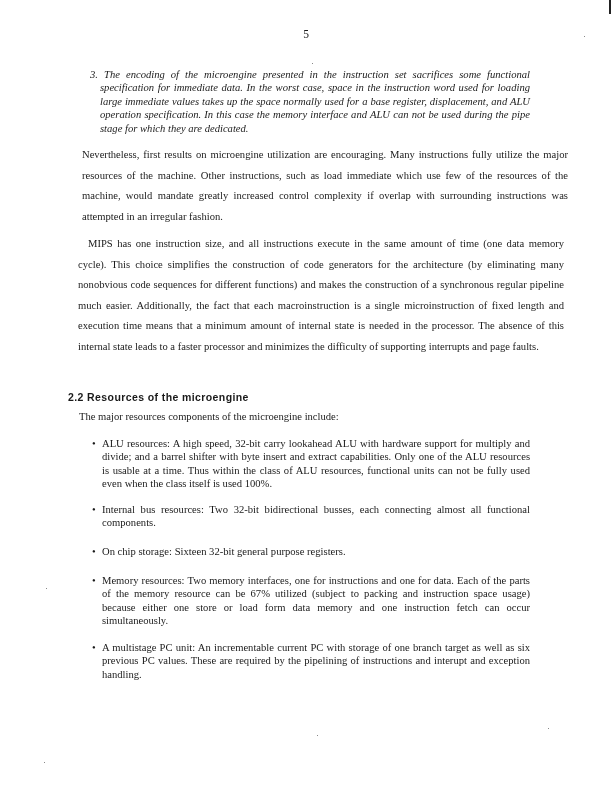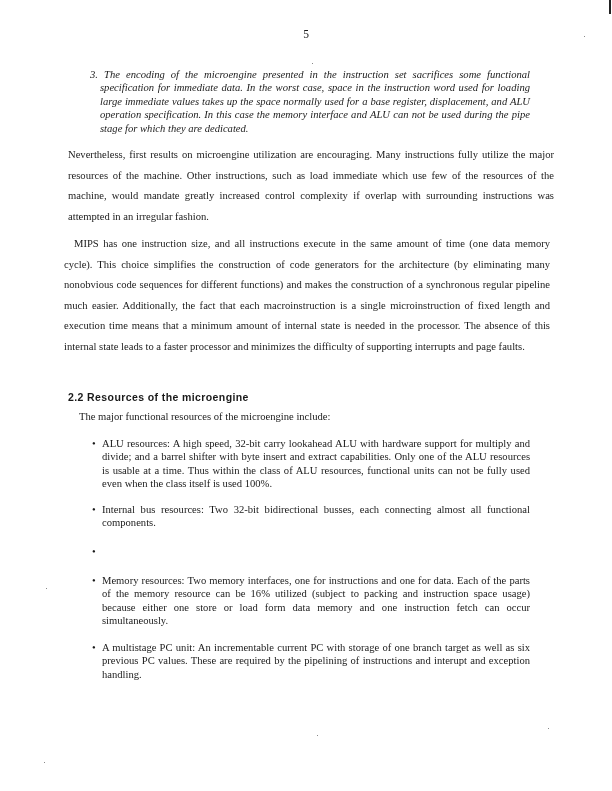--- a/index.html
+++ b/index.html
@@ -1,21 +1,21 @@
 <!DOCTYPE html>
 <html><head>
   <meta charset="utf-8">
   <style>
     html, body { margin: 0; padding: 0; background: #ffffff; }
     body { width: 612px; height: 791px; position: relative; overflow: hidden;
            font-family: "Liberation Serif", "DejaVu Serif", serif; color: #1a1a1a; }
     .edge-mark { position: absolute; right: 1px; top: 0; width: 2px; height: 14px; background: #222; }
     .page-number { position: absolute; top: 28px; left: 0; width: 612px; text-align: center; font-size: 11.5px; }
     .block { position: absolute; font-size: 10.6px; line-height: 13.4px; text-align: justify; font-style: italic; }
-    .para { position: absolute; font-size: 10.6px; line-height: 20.5px; text-align: justify; }
+    .para { position: absolute; font-size: 10.6px; line-height: 20.5px; text-align: justify; margin-left: 14px; }
     .numbered { left: 90px; top: 68px; width: 440px; text-indent: -10px; padding-left: 10px; box-sizing: border-box; }
     .p1 { left: 68px; top: 145px; width: 486px; }
     .p2 { left: 64px; top: 234px; width: 486px; text-indent: 10px; }
     .heading { position: absolute; left: 68px; top: 391px; font-family: "Liberation Sans", "DejaVu Sans", sans-serif;
                font-weight: bold; font-size: 10.5px; letter-spacing: 0.4px; }
     .intro { position: absolute; left: 79px; top: 411px; font-size: 10.6px; }
     .bullet { position: absolute; left: 92px; width: 438px; font-size: 10.6px; line-height: 13.4px;
               text-align: justify; padding-left: 10px; box-sizing: border-box; }
     .bullet .dot { position: absolute; left: 0; top: 0; }
     .b1 { top: 437px; } .b2 { top: 503px; } .b3 { top: 545px; } .b4 { top: 574px; } .b5 { top: 641px; }
@@ -27,36 +27,37 @@
 <div class="edge-mark"></div>
 
 <div class="page-number">5</div>
 
 <div class="block numbered">3. The encoding of the microengine presented in the instruction set sacrifices some functional specification for immediate data. In the worst case, space in the instruction word used for loading large immediate values takes up the space normally used for a base register, displacement, and ALU operation specification. In this case the memory interface and ALU can not be used during the pipe stage for which they are dedicated.</div>
 
 <div class="para p1">Nevertheless, first results on microengine utilization are encouraging. Many instructions fully utilize the major resources of the machine. Other instructions, such as load immediate which use few of the resources of the machine, would mandate greatly increased control complexity if overlap with surrounding instructions was attempted in an irregular fashion.</div>
 <div class="para p2">MIPS has one instruction size, and all instructions execute in the same amount of time (one data memory cycle). This choice simplifies the construction of code generators for the architecture (by eliminating many nonobvious code sequences for different functions) and makes the construction of a synchronous regular pipeline much easier. Additionally, the fact that each macroinstruction is a single microinstruction of fixed length and execution time means that a minimum amount of internal state is needed in the processor. The absence of this internal state leads to a faster processor and minimizes the difficulty of supporting interrupts and page faults.</div>
 
 <div class="heading">2.2 Resources of the microengine</div>
-<div class="intro">The major functional resources of the microengine include:</div>
+<div class="intro">The major resources components of the microengine include:</div>
 
 <div class="bullet b1">
   <span class="dot">•</span>
   <span>ALU resources: A high speed, 32-bit carry lookahead ALU with hardware support for multiply and divide; and a barrel shifter with byte insert and extract capabilities. Only one of the ALU resources is usable at a time. Thus within the class of ALU resources, functional units can not be fully used even when the class itself is used 100%.</span>
 </div>
 <div class="bullet b2">
   <span class="dot">•</span>
   <span>Internal bus resources: Two 32-bit bidirectional busses, each connecting almost all functional components.</span>
 </div>
 <div class="bullet b3">
   <span class="dot">•</span>
+  <span>On chip storage: Sixteen 32-bit general purpose registers.</span>
 </div>
 <div class="bullet b4">
   <span class="dot">•</span>
-  <span>Memory resources: Two memory interfaces, one for instructions and one for data. Each of the parts of the memory resource can be 16% utilized (subject to packing and instruction space usage) because either one store or load form data memory and one instruction fetch can occur simultaneously.</span>
+  <span>Memory resources: Two memory interfaces, one for instructions and one for data. Each of the parts of the memory resource can be 67% utilized (subject to packing and instruction space usage) because either one store or load form data memory and one instruction fetch can occur simultaneously.</span>
 </div>
 <div class="bullet b5">
   <span class="dot">•</span>
   <span>A multistage PC unit: An incrementable current PC with storage of one branch target as well as six previous PC values. These are required by the pipelining of instructions and interupt and exception handling.</span>
 </div>
 
 <div class="speck" style="left:584px;top:36px"></div>
 <div class="speck" style="left:312px;top:63px"></div>
 <div class="speck" style="left:46px;top:588px"></div>
 <div class="speck" style="left:44px;top:762px"></div>

